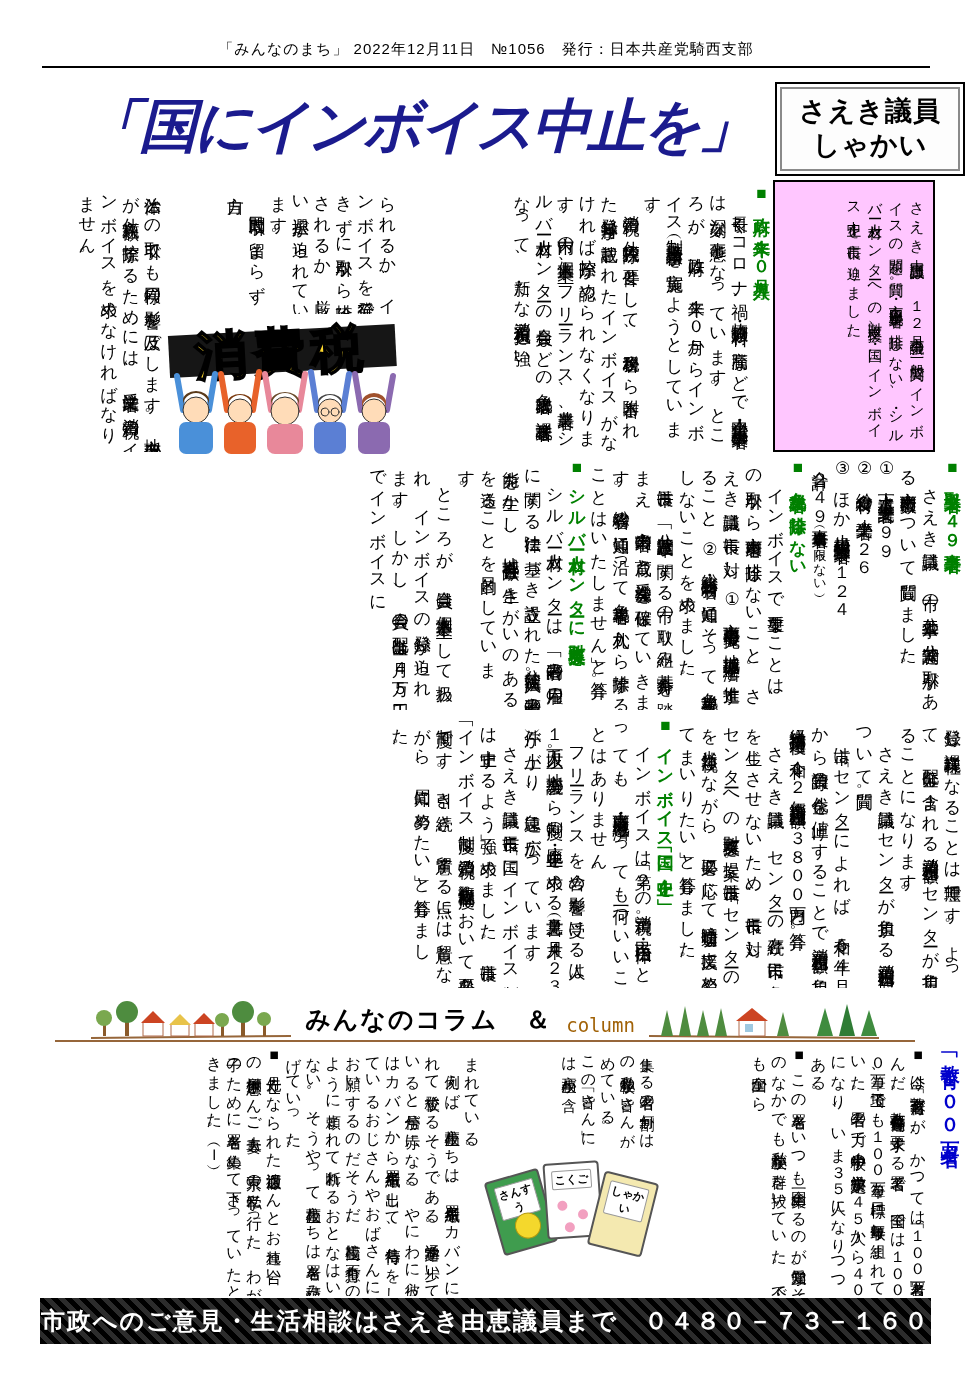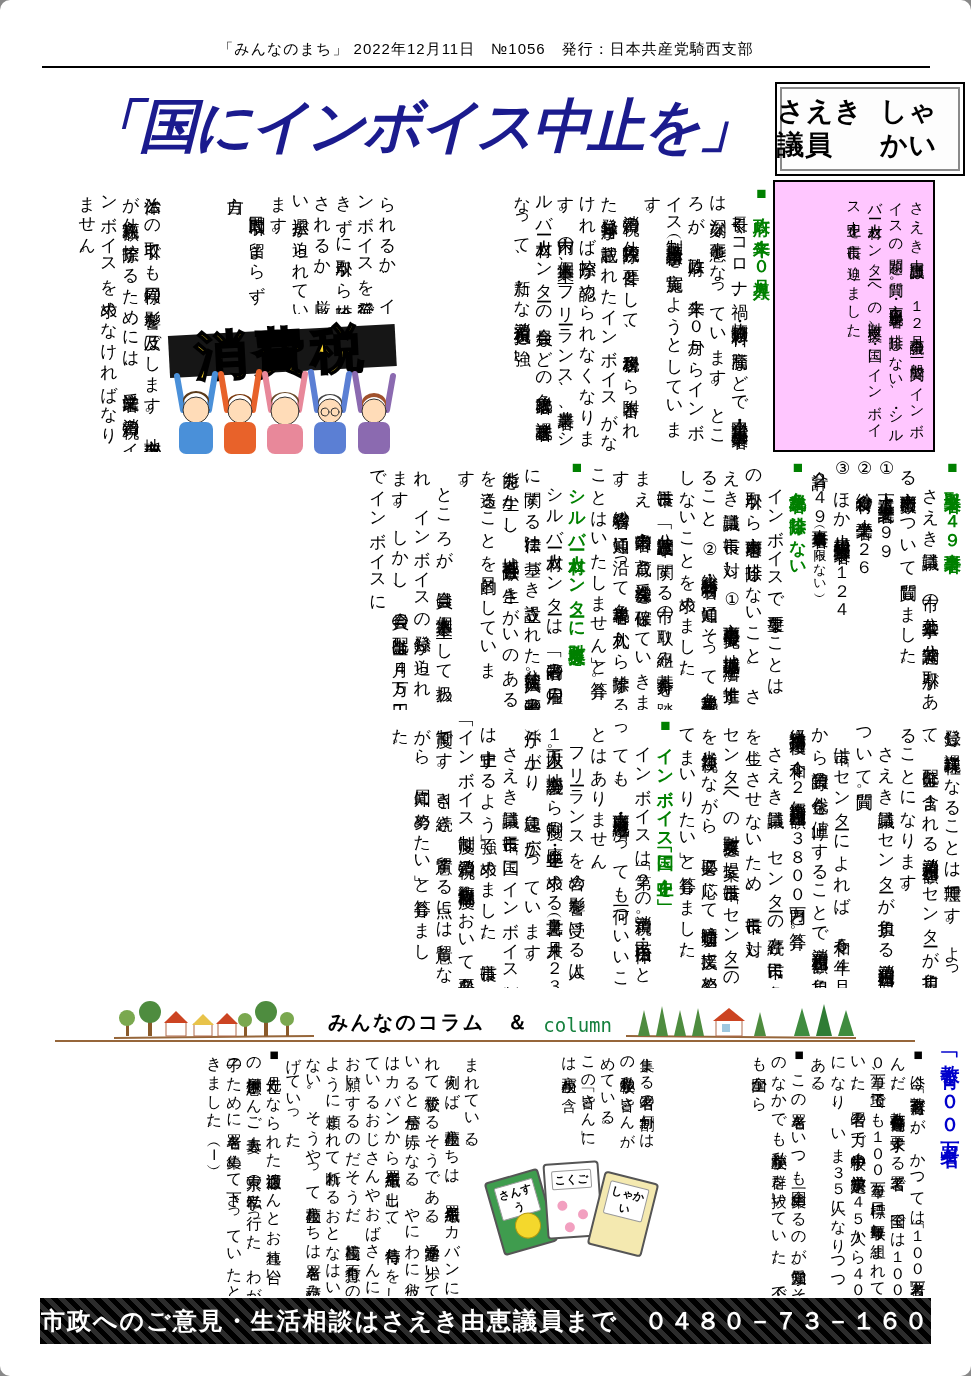--- a/index.html
+++ b/index.html
@@ -1,27 +1,27 @@
 <!DOCTYPE html>
 <html><head>
 <meta charset="utf-8">
 <style>
   html,body{margin:0;padding:0;background:#888;}
   #page{position:relative;width:971px;height:1376px;background:#fff;margin:0 auto;overflow:hidden;
-        font-family:"Liberation Sans","DejaVu Sans",sans-serif;color:#000;border-radius:10px;}
+        font-family:"Liberation Sans","DejaVu Sans",sans-serif;color:#000;}
   
   .hdr{position:absolute;left:42px;top:40px;width:888px;text-align:center;font-size:15px;
        letter-spacing:1px;padding-bottom:7px;border-bottom:2px solid #000;}
   
   .headline{position:absolute;left:48px;top:76px;width:716px;height:100px;line-height:100px;
             font-size:58px;font-weight:900;font-style:italic;letter-spacing:-3px;color:#1b1b8e;
             white-space:nowrap;margin-left:36px;}
   .badge{position:absolute;left:775px;top:82px;width:186px;height:90px;border:2px solid #000;
          box-shadow:inset 0 0 0 3px #fff,inset 0 0 0 5px #8a8a8a;background:#fdfdfd;
-         display:flex;flex-direction:row;justify-content:center;align-items:center;
+         display:flex;flex-direction:column;justify-content:center;align-items:center;
          font-size:27px;font-weight:bold;line-height:1.25;letter-spacing:1px;}
   
   .vtext{position:absolute;writing-mode:vertical-rl;font-size:17px;line-height:1.3;
          letter-spacing:1.5px;overflow:hidden;}
   .vtext p{margin:0;}
   .vtext .h{color:#008000;font-weight:bold;}
   .vtext .small{font-size:13px;letter-spacing:0.5px;}
   
   .lead{left:773px;top:180px;width:162px;height:272px;background:#ffc6ff;border:2px solid #000;
         box-sizing:border-box;padding:10px 6px;font-size:14.5px;line-height:1.45;letter-spacing:2px;}
@@ -29,22 +29,22 @@
   .b1r{left:400px;top:184px;width:372px;height:268px;line-height:1.28;}
   .b1m{left:165px;top:184px;width:233px;height:130px;line-height:1.28;}
   .b1l{left:45px;top:184px;width:118px;height:268px;line-height:1.28;}
   .b2 {left:45px;top:458px;width:918px;height:252px;}
   .b3 {left:45px;top:716px;width:918px;height:272px;}
   
   .cartoon{position:absolute;left:165px;top:314px;width:235px;height:142px;}
   
   .banner{position:absolute;left:55px;top:994px;width:860px;height:46px;
           border-bottom:2px solid #96663a;display:flex;align-items:flex-end;justify-content:center;gap:14px;}
-  .banner .jp{font-size:20px;font-weight:bold;letter-spacing:2px;padding-bottom:4px;font-family:Liberation Mono, monospace;}
-  .banner .en{font-family:"DejaVu Sans Mono","Liberation Mono",monospace;color:#15803d;
+  .banner .jp{font-size:25px;font-weight:bold;letter-spacing:2px;padding-bottom:4px;font-family:Liberation Mono, monospace;}
+  .banner .en{font-family:"DejaVu Sans Mono","Liberation Mono",monospace;color:#a16207;
               font-size:19px;padding-bottom:4px;}
   .banner svg{flex:none;}
   
   .colr{left:660px;top:1046px;width:302px;height:250px;font-size:15.5px;line-height:1.28;letter-spacing:1px;}
   .colm{left:485px;top:1046px;width:172px;height:102px;font-size:15px;line-height:1.3;letter-spacing:1px;}
   .coll{left:45px;top:1046px;width:437px;height:250px;font-size:15.5px;line-height:1.28;letter-spacing:1px;}
   .coltitle{color:#0000cc;font-weight:bold;font-size:19px;letter-spacing:4px;margin-left:10px !important;}
   
   .books{position:absolute;left:487px;top:1152px;width:170px;height:118px;}
   .book{position:absolute;width:56px;height:76px;border:2px solid #555;border-radius:4px;

